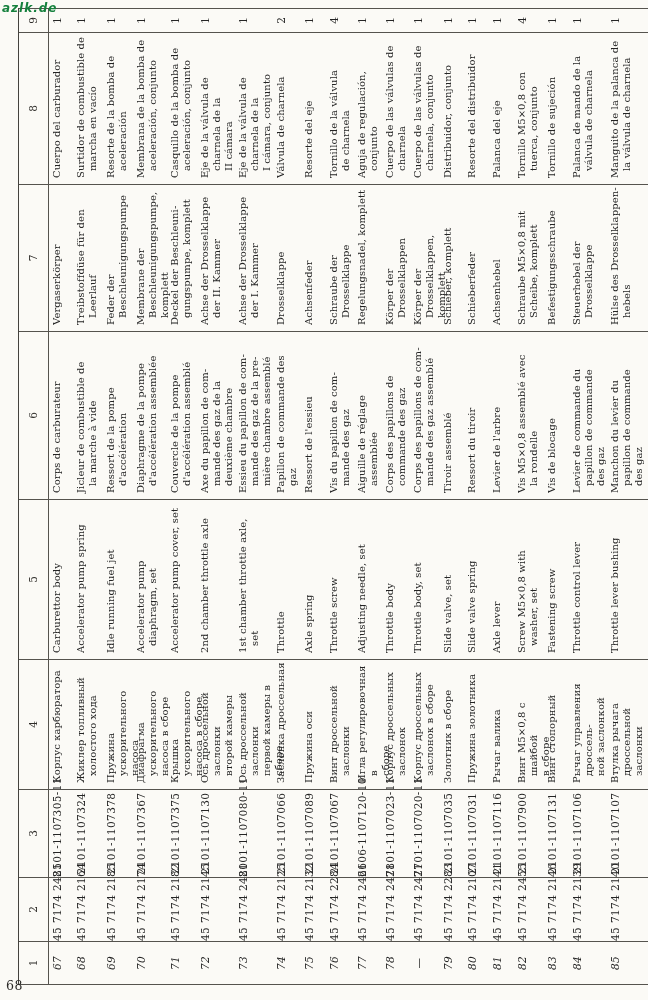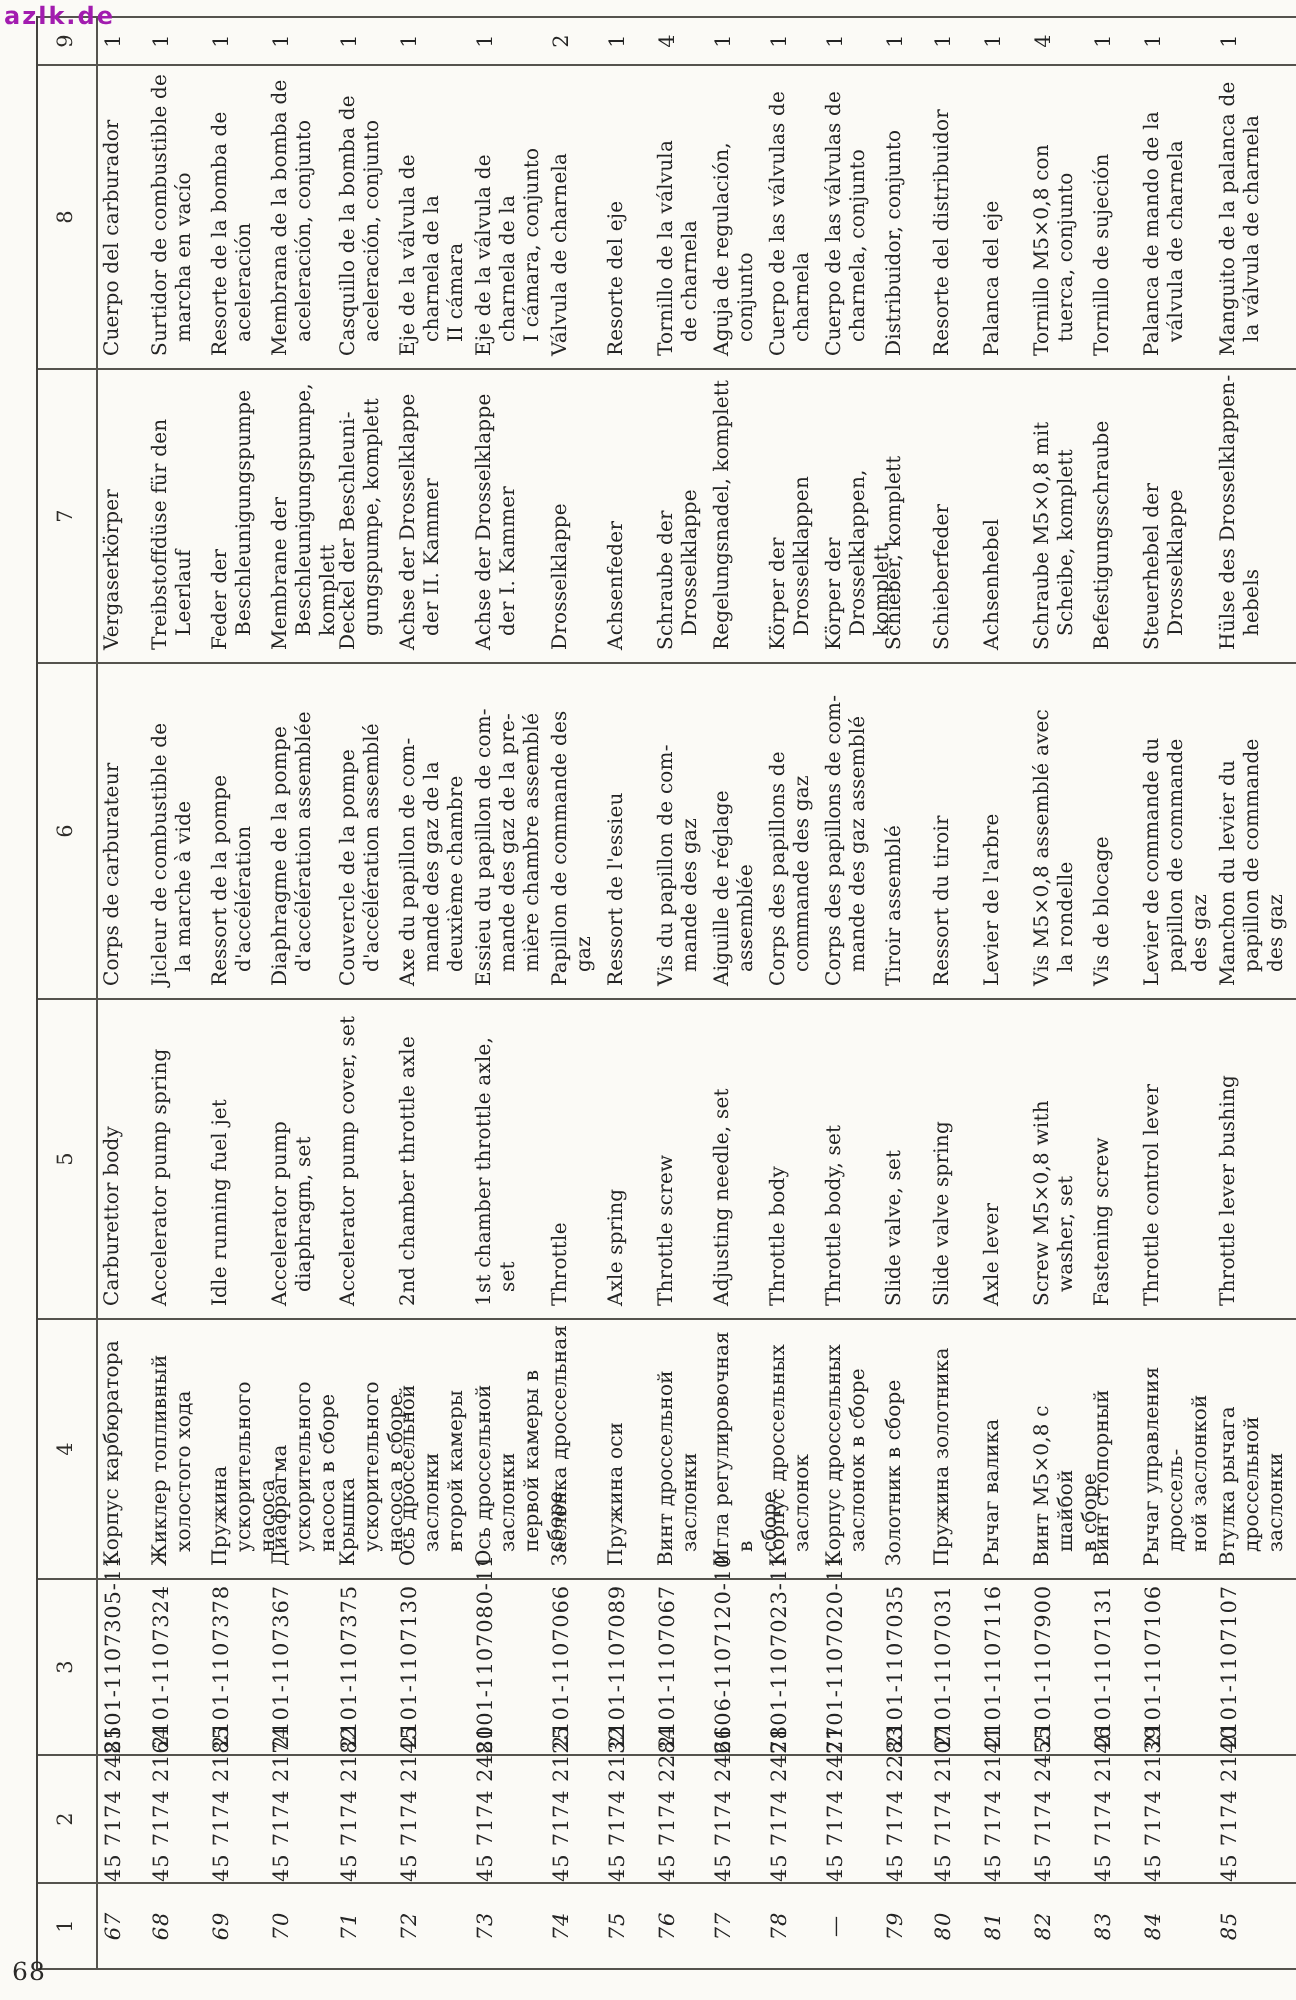--- a/index.html
+++ b/index.html
@@ -32,21 +32,21 @@
   }
   #pageno{
     position:absolute;left:6px;top:978px;z-index:5;
     font-size:12.5px;color:#2b2a28;letter-spacing:0.5px;
   }
 </style>
 </head>
 <body>
 
 <div id="doc">
-  <div id="watermark" style="color: #a21caf;">azlk.de</div>
+  <div id="watermark" style="color: #15803d; font-style: italic;">azlk.de</div>
   <div id="rot">
     <div class="tbl">
         <div class="row hdr">
           <div class="cell" style="width: 43px;">1</div>
           <div class="cell" style="width: 64px;">2</div>
           <div class="cell" style="width: 88px;">3</div>
           <div class="cell" style="width: 130px;">4</div>
           <div class="cell" style="width: 160px;">5</div>
           <div class="cell" style="width: 168px;">6</div>
           <div class="cell" style="width: 147px;">7</div>

